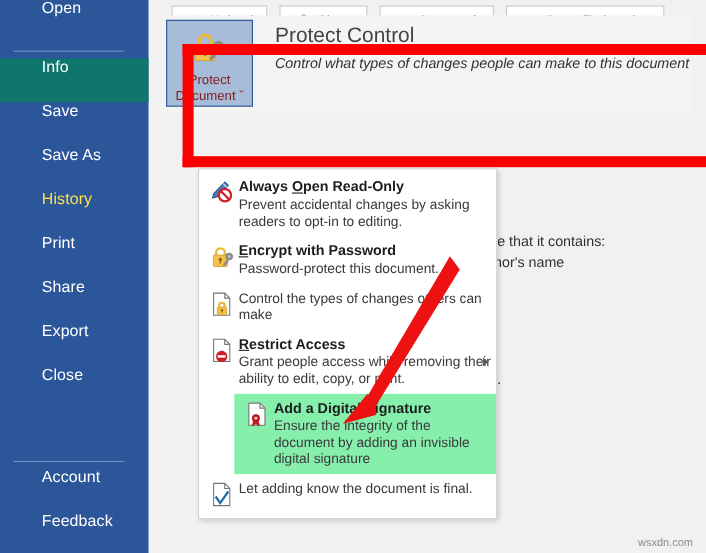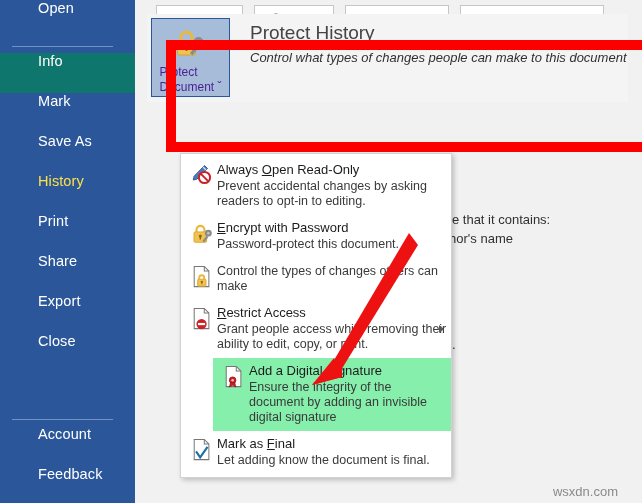--- a/index.html
+++ b/index.html
@@ -72,22 +72,22 @@
     width: 79px; height: 79px;
     margin: 4px 0 0 4px;
     background: #a7bcd9;
     border: 1px solid #2b579a;
     display: flex; flex-direction: column;
     align-items: center; justify-content: flex-start;
     padding-top: 9px;
     flex: 0 0 79px;
   }
   #protect-btn .btn-label {
-    font-size: 12px; color: #4c1d95; line-height: 15px;
-    text-align: left; margin-top: 6px;
+    font-size: 12px; color: #7f1d1d; line-height: 15px;
+    text-align: center; margin-top: 6px;
   }
   #protect-text { margin-left: 20px; padding-top: 8px; }
   #protect-title { font-size: 19px; color: #444444; font-weight: normal; }
   #protect-desc  { font-size: 13px; color: #303030; margin-top: 6px; white-space: nowrap; font-style: italic; }
 
   
   .bg-text {
     position: absolute;
     font-size: 13px; color: #303030;
     white-space: nowrap;
@@ -105,21 +105,21 @@
   }
   .mi {
     display: flex;
     padding: 5px 4px 6px 6px;
     position: relative;
   }
   .mi.highlight { background: #86efac; margin-left: 32px; }
   .mi-ico { width: 30px; flex: 0 0 30px; display: flex; align-items: flex-start; justify-content: center; padding-top: 2px; }
   .mi-body { flex: 1 1 auto; }
   .mi-title {
-    font-size: 13px; font-weight: normal; color: #1c1c1c;
+    font-size: 13px; font-weight: bold; color: #1c1c1c;
     line-height: 16px;
   }
   .mi-title u { text-decoration: underline; }
   .mi-desc {
     font-size: 12.5px; color: #3a3a3a;
     line-height: 15px; margin-top: 1px;
   }
   .submenu-arrow {
     position: absolute; right: 7px; top: 50%;
     transform: translateY(-50%);
@@ -141,38 +141,38 @@
 
   
   #red-arrow {
     position: absolute; left: 290px; top: 225px;
     width: 140px; height: 175px;
     z-index: 31; pointer-events: none;
   }
 
   
   #watermark {
-    position: absolute; right: 24px; bottom: 4px;
-    font-size: 13px; color: #8a8a8a;
+    position: absolute; right: 12px; bottom: 4px;
+    font-size: 10px; color: #8a8a8a;
     z-index: 40;
   }
 </style>
 </head>
 <body>
 
 <div id="sidebar">
   <div class="nav-item">
     <span>Open</span>
   </div>
   <div class="nav-sep"></div>
   <div class="nav-item selected">
     <span>Info</span>
   </div>
   <div class="nav-item">
-    <span>Mark</span>
+    <span>Save</span>
   </div>
   <div class="nav-item">
     <span>Save As</span>
   </div>
   <div class="nav-item disabled">
     <span>History</span>
   </div>
   <div class="nav-item">
     <span>Print</span>
   </div>
@@ -243,21 +243,21 @@
         <circle cx="25.5" cy="14" r="1.7" fill="#c9c9c9"></circle>
         <path d="M23 17.5 17 25l2.4 2.4 6-7.4z" fill="#8c8c8c"></path>
       </svg>
       <div class="btn-label">
         <span>Protect</span><br>
         <span>Document</span>
         <span>ˇ</span>
       </div>
     </div>
     <div id="protect-text">
-      <div id="protect-title">Protect History</div>
+      <div id="protect-title">Protect Control</div>
       <div id="protect-desc">Control what types of changes people can make to this document</div>
     </div>
   </div>
 
   <div class="bg-text" style="left:296px; top:212px;">ware that it contains:</div>
   <div class="bg-text" style="left:296px; top:231px;">author's name</div>
   <div class="bg-text" style="left:296px; top:337px;">ges.</div>
 
   <div id="menu">
 
@@ -344,21 +344,20 @@
 
     <div class="mi">
       <div class="mi-ico">
         <svg width="22" height="24" viewBox="0 0 24 26">
           <path d="M3.5 1.5h11l5 5v17h-16z" fill="#ffffff" stroke="#767676" stroke-width="1.1"></path>
           <path d="M14.5 1.5v5h5" fill="none" stroke="#767676" stroke-width="1.1"></path>
           <path d="M5.5 14.5 10 21 18 9.5" fill="none" stroke="#1f6fa5" stroke-width="2.3"></path>
         </svg>
       </div>
       <div class="mi-body">
-        <div class="mi-title"><span>Mark as </span><u>F</u><span>inal</span></div>
         <div class="mi-desc">Let adding know the document is final.</div>
       </div>
     </div>
 
   </div>
 </div>
 
 <div id="red-box"></div>
 
 <svg id="red-arrow" viewBox="0 0 140 175">

